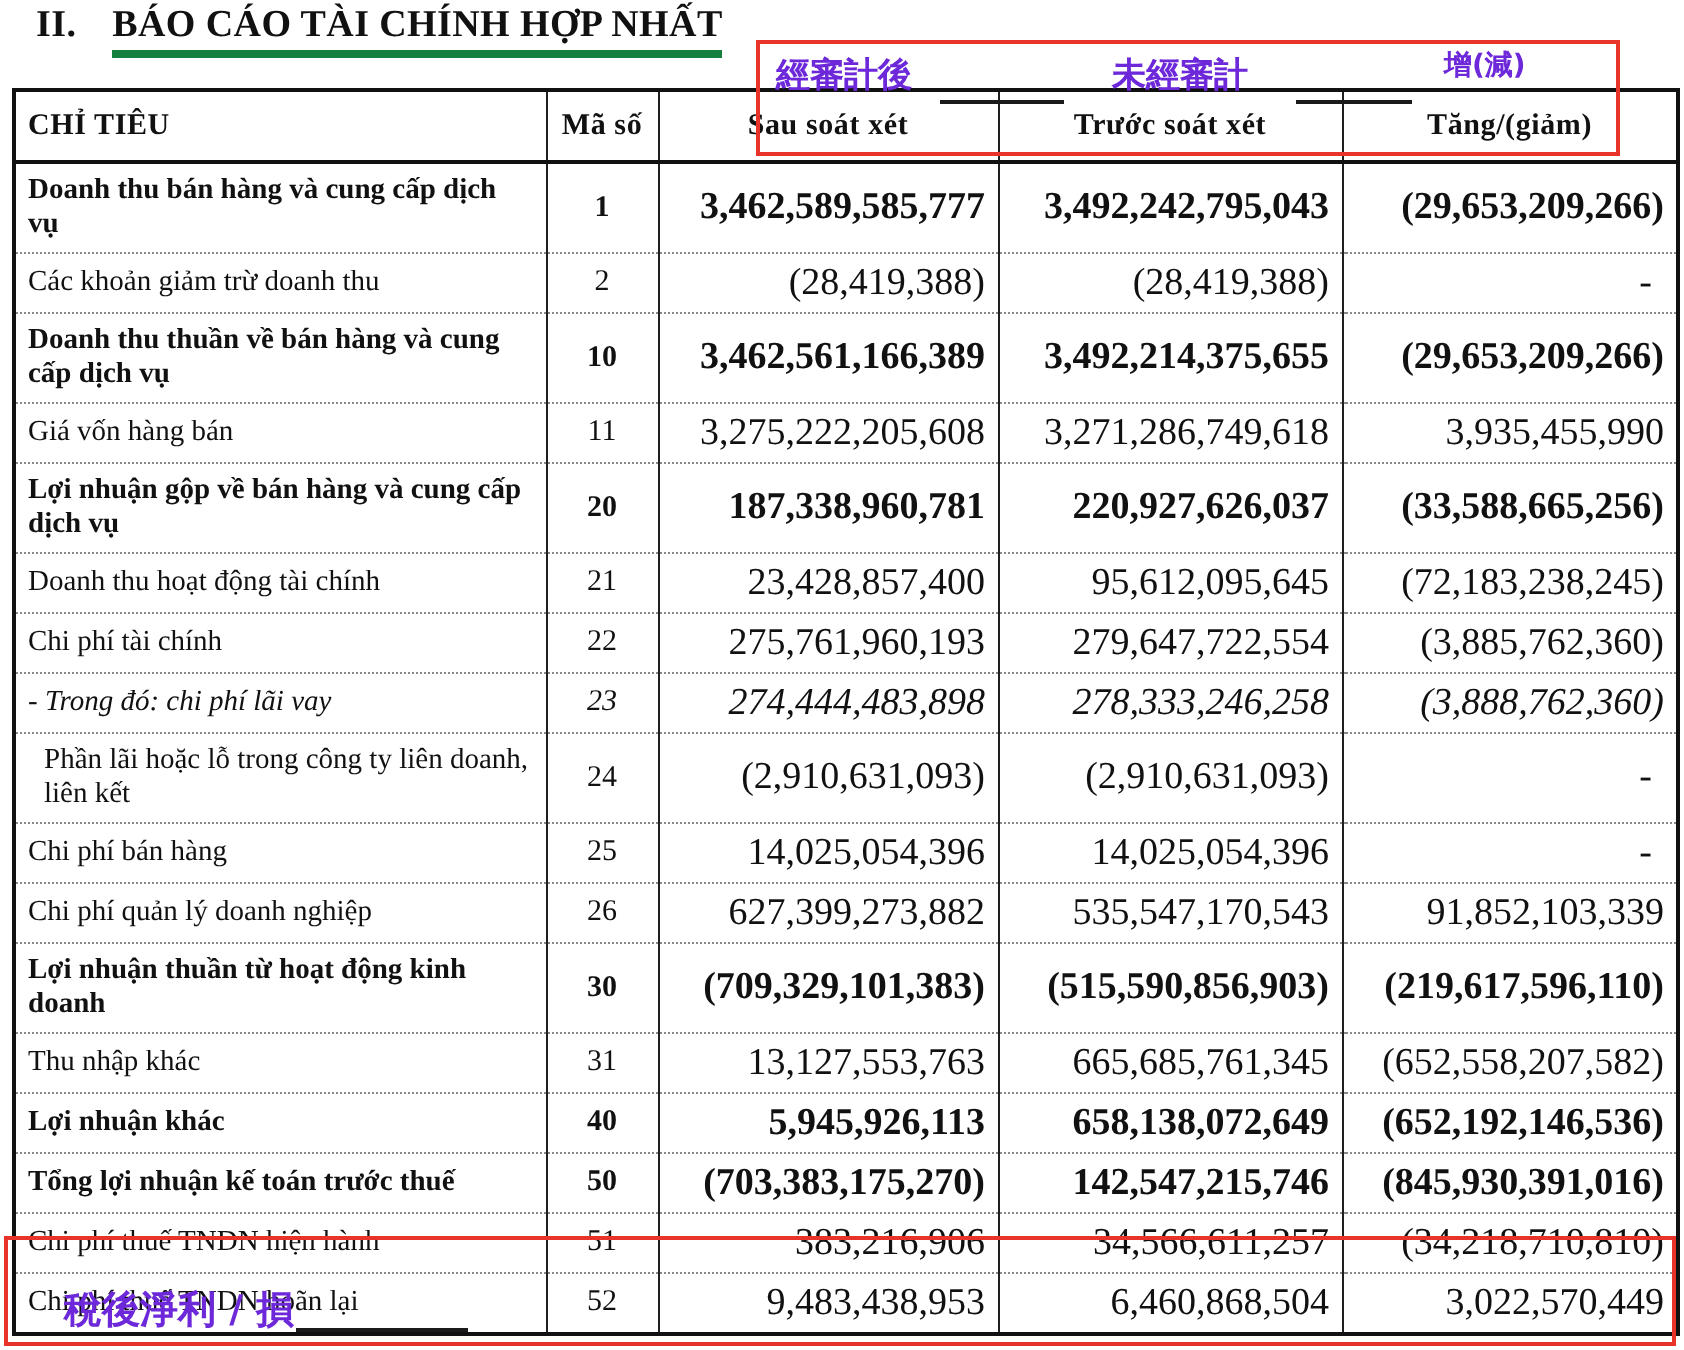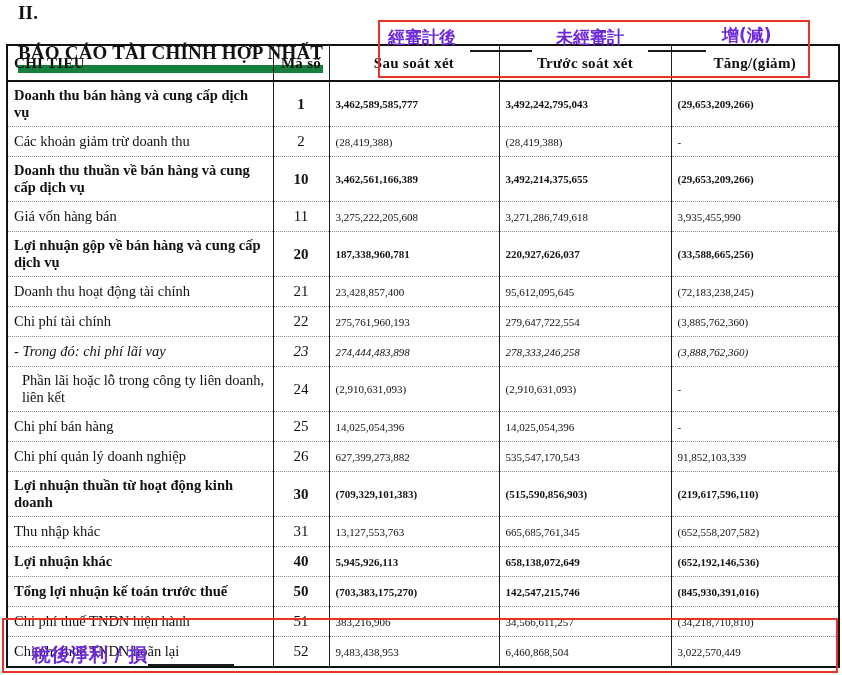--- a/index.html
+++ b/index.html
@@ -22,27 +22,26 @@
     left: 18px;
     top: 2px;
     width: 420px;
     height: 34px;
     display: flex;
     align-items: flex-start;
     gap: 18px;
     font-size: 19px;
     font-weight: bold;
     letter-spacing: 0.2px;
-    flex-direction: column;
   }
   #doc-title .numeral {
     font-weight: bold;
   }
   #doc-title .heading-text {
-    border-bottom: 8px solid #15803d;
+    border-bottom: 4px solid #15803d;
     padding-bottom: 1px;
     white-space: nowrap;
   }
 
   
   #fin-table-wrap {
     position: absolute;
     left: 6px;
     top: 44px;
     width: 832px;
@@ -95,24 +94,24 @@
     text-align: left;
     line-height: 1.14;
     padding-left: 8px;
     padding-right: 4px;
   }
   td.code {
     text-align: center;
     font-size: 15px;
   }
   td.num {
-    text-align: left;
+    text-align: right;
     padding-right: 8px;
     white-space: nowrap;
-    font-size: 11px;
+    font-size: 19px;
   }
   td.num.dash { padding-right: 12px; }
 
   tr.bold td.label, tr.bold td.code, tr.bold td.num { font-weight: bold; }
   tr.ital td.label, tr.ital td.code, tr.ital td.num { font-style: italic; }
   tr.indent td.label { padding-left: 14px; }
 
   tr.r-tall td { height: 40px; margin-left: 25px; }
   tr.r-norm td { height: 25px; }
 
@@ -138,21 +137,21 @@
 
   .cjk-annot {
     position: absolute;
     font-family: "DejaVu Sans", sans-serif;
     font-weight: bold;
     color: #6d28d9;
     white-space: nowrap;
   }
   #annot-after-audit   { left: 388px; top: 26px; font-size: 17px; }
   #annot-unaudited     { left: 556px; top: 26px; font-size: 17px; }
-  #annot-change        { left: 722px; top: 24px; font-size: 17px; }
+  #annot-change        { left: 722px; top: 24px; font-size: 14px; }
   #annot-net-profit    { left: 32px;  top: 642px; font-size: 19px; }
 
   
   .annot-rule {
     position: absolute;
     height: 2px;
     background: #1b1b1b;
   }
   #rule-a { left: 470px; top: 50px; width: 62px; }
   #rule-b { left: 648px; top: 50px; width: 58px; }

